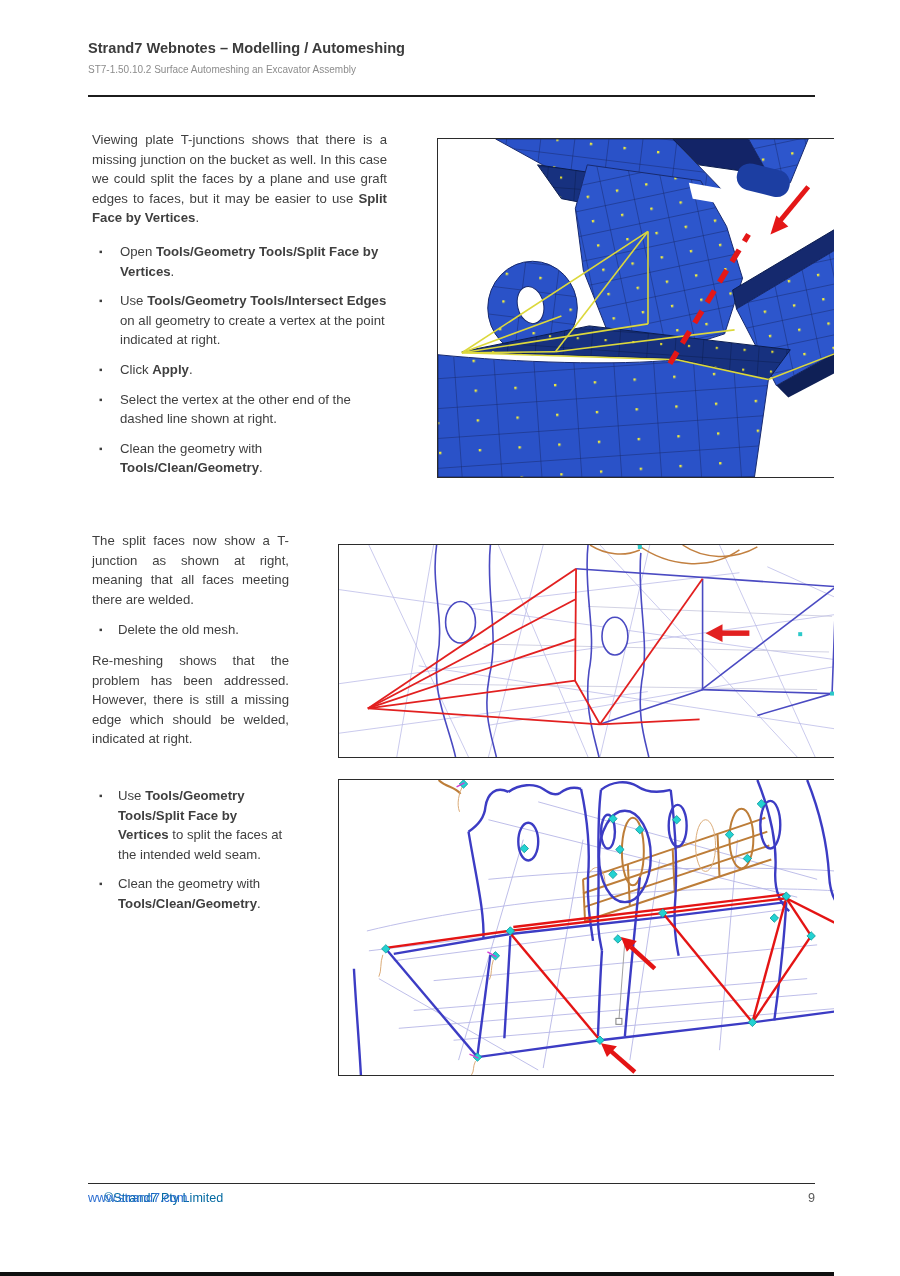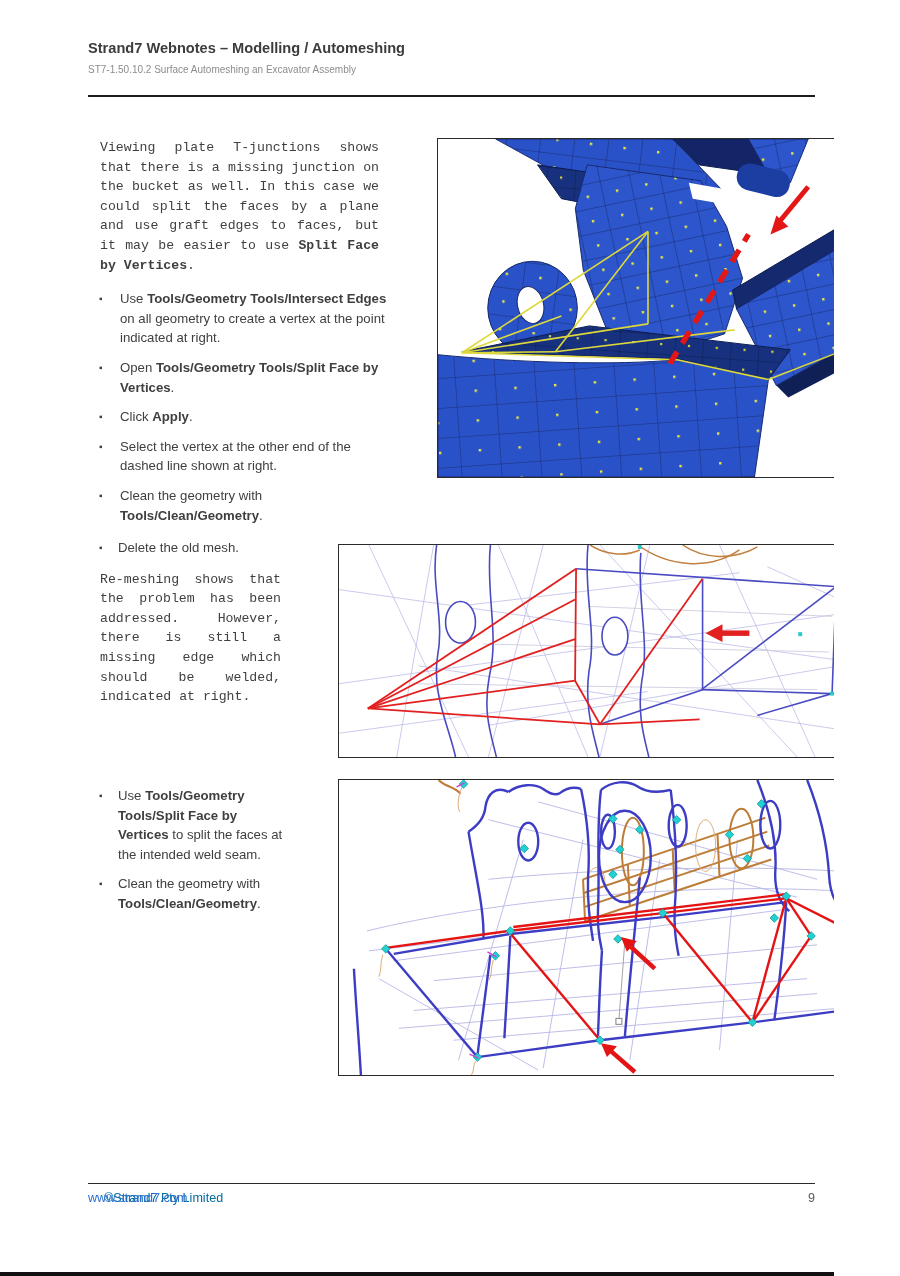--- a/index.html
+++ b/index.html
@@ -15,21 +15,21 @@
   .logo-squares i{position:absolute;width:13px;height:13px;}
   .logo-text{position:absolute;left:40px;top:-7px;font-size:49px;font-weight:400;color:#141414;
              letter-spacing:-2px;transform:scaleX(0.84);transform-origin:left top;white-space:nowrap;}
   .logo-reg{position:relative;top:-27px;font-size:12px;letter-spacing:0;}
   .logo-tagline{position:absolute;left:152px;top:48px;font-size:8.5px;letter-spacing:0.5px;color:#1a1a1a;}
   
   .textcol{position:absolute;font-size:13.2px;line-height:19.6px;color:#3f3f3f;}
   .sec1{left:88px;top:126px;width:303px;}
   .sec2{left:88px;top:527px;width:205px;}
   .sec3{left:88px;top:786px;width:201px;}
-  .para{text-align:justify;margin:12px;font-family:Liberation Mono, monospace;}
+  .para{text-align:justify;margin:4px;}
   ul.bullets{list-style:none;margin:14px 0 0 0;padding:0;}
   .sec2 ul.bullets{margin-top:11px;margin-bottom:11px;}
   .sec3 ul.bullets{margin-top:0;}
   ul.bullets li{position:relative;padding-left:32px;margin-bottom:10px;}
   .sec2 ul.bullets li,.sec3 ul.bullets li{padding-left:30px;}
   ul.bullets li::before{content:"▪";position:absolute;left:11px;top:0;font-size:10px;line-height:19.6px;color:#3f3f3f;}
   .b{font-weight:bold;}
   
   .fig{position:absolute;border:1.4px solid #2b2b2b;background:#fff;box-sizing:border-box;}
   .fig svg{display:block;width:100%;height:100%;}
@@ -50,22 +50,22 @@
 <div class="page">
 
   <h1 class="doc-title">Strand7 Webnotes – Modelling / Automeshing</h1>
   <div class="doc-subtitle">ST7-1.50.10.2 Surface Automeshing an Excavator Assembly</div>
   <div class="header-rule"></div>
 
 
   <div class="textcol sec1">
     <p class="para"><span>Viewing plate T-junctions shows that there is a missing junction on the bucket as well.  In this case we could split the faces by a plane and use graft edges to faces, but it may be easier to use </span><span class="b">Split Face by Vertices</span><span>.</span></p>
     <ul class="bullets">
+      <li><span>Open </span><span class="b">Tools/Geometry Tools/Split Face by Vertices</span><span>.</span></li>
       <li><span>Use </span><span class="b">Tools/Geometry Tools/Intersect Edges</span><span> on all geometry to create a vertex at the point indicated at right.</span></li>
-      <li><span>Open </span><span class="b">Tools/Geometry Tools/Split Face by Vertices</span><span>.</span></li>
       <li><span>Click </span><span class="b">Apply</span><span>.</span></li>
       <li><span>Select the vertex at the other end of the dashed line shown at right.</span></li>
       <li><span>Clean the geometry with </span><span class="b">Tools/Clean/Geometry</span><span>.</span></li>
     </ul>
   </div>
 
   <figure class="fig fig1">
     <svg viewBox="0 0 417 340" preserveAspectRatio="none" aria-hidden="true">
       <defs>
         <pattern id="p1" width="34" height="28" patternUnits="userSpaceOnUse" patternTransform="rotate(7)">
@@ -125,20 +125,21 @@
       </g>
       <line x1="233" y1="226" x2="312" y2="96" stroke="#e41717" stroke-width="5.5" stroke-dasharray="14 10"></line>
       <g>
         <line x1="372" y1="48" x2="344" y2="82" stroke="#e41717" stroke-width="5"></line>
         <polygon points="334,96 352,88 340,77" fill="#e41717"></polygon>
       </g>
     </svg>
   </figure>
 
   <div class="textcol sec2">
+    <p class="para"><span>The split faces now show a T-junction as shown at right, meaning that all faces meeting there are welded.</span></p>
     <ul class="bullets">
       <li><span>Delete the old mesh.</span></li>
     </ul>
     <p class="para"><span>Re-meshing shows that the problem has been addressed. However, there is still a missing edge which should be welded, indicated at right.</span></p>
   </div>
 
   <figure class="fig fig2">
     <svg viewBox="0 0 514 214" preserveAspectRatio="none" aria-hidden="true">
       <rect width="514" height="214" fill="#ffffff"></rect>
       <g stroke="#bcbce8" stroke-width="0.8" fill="none">

